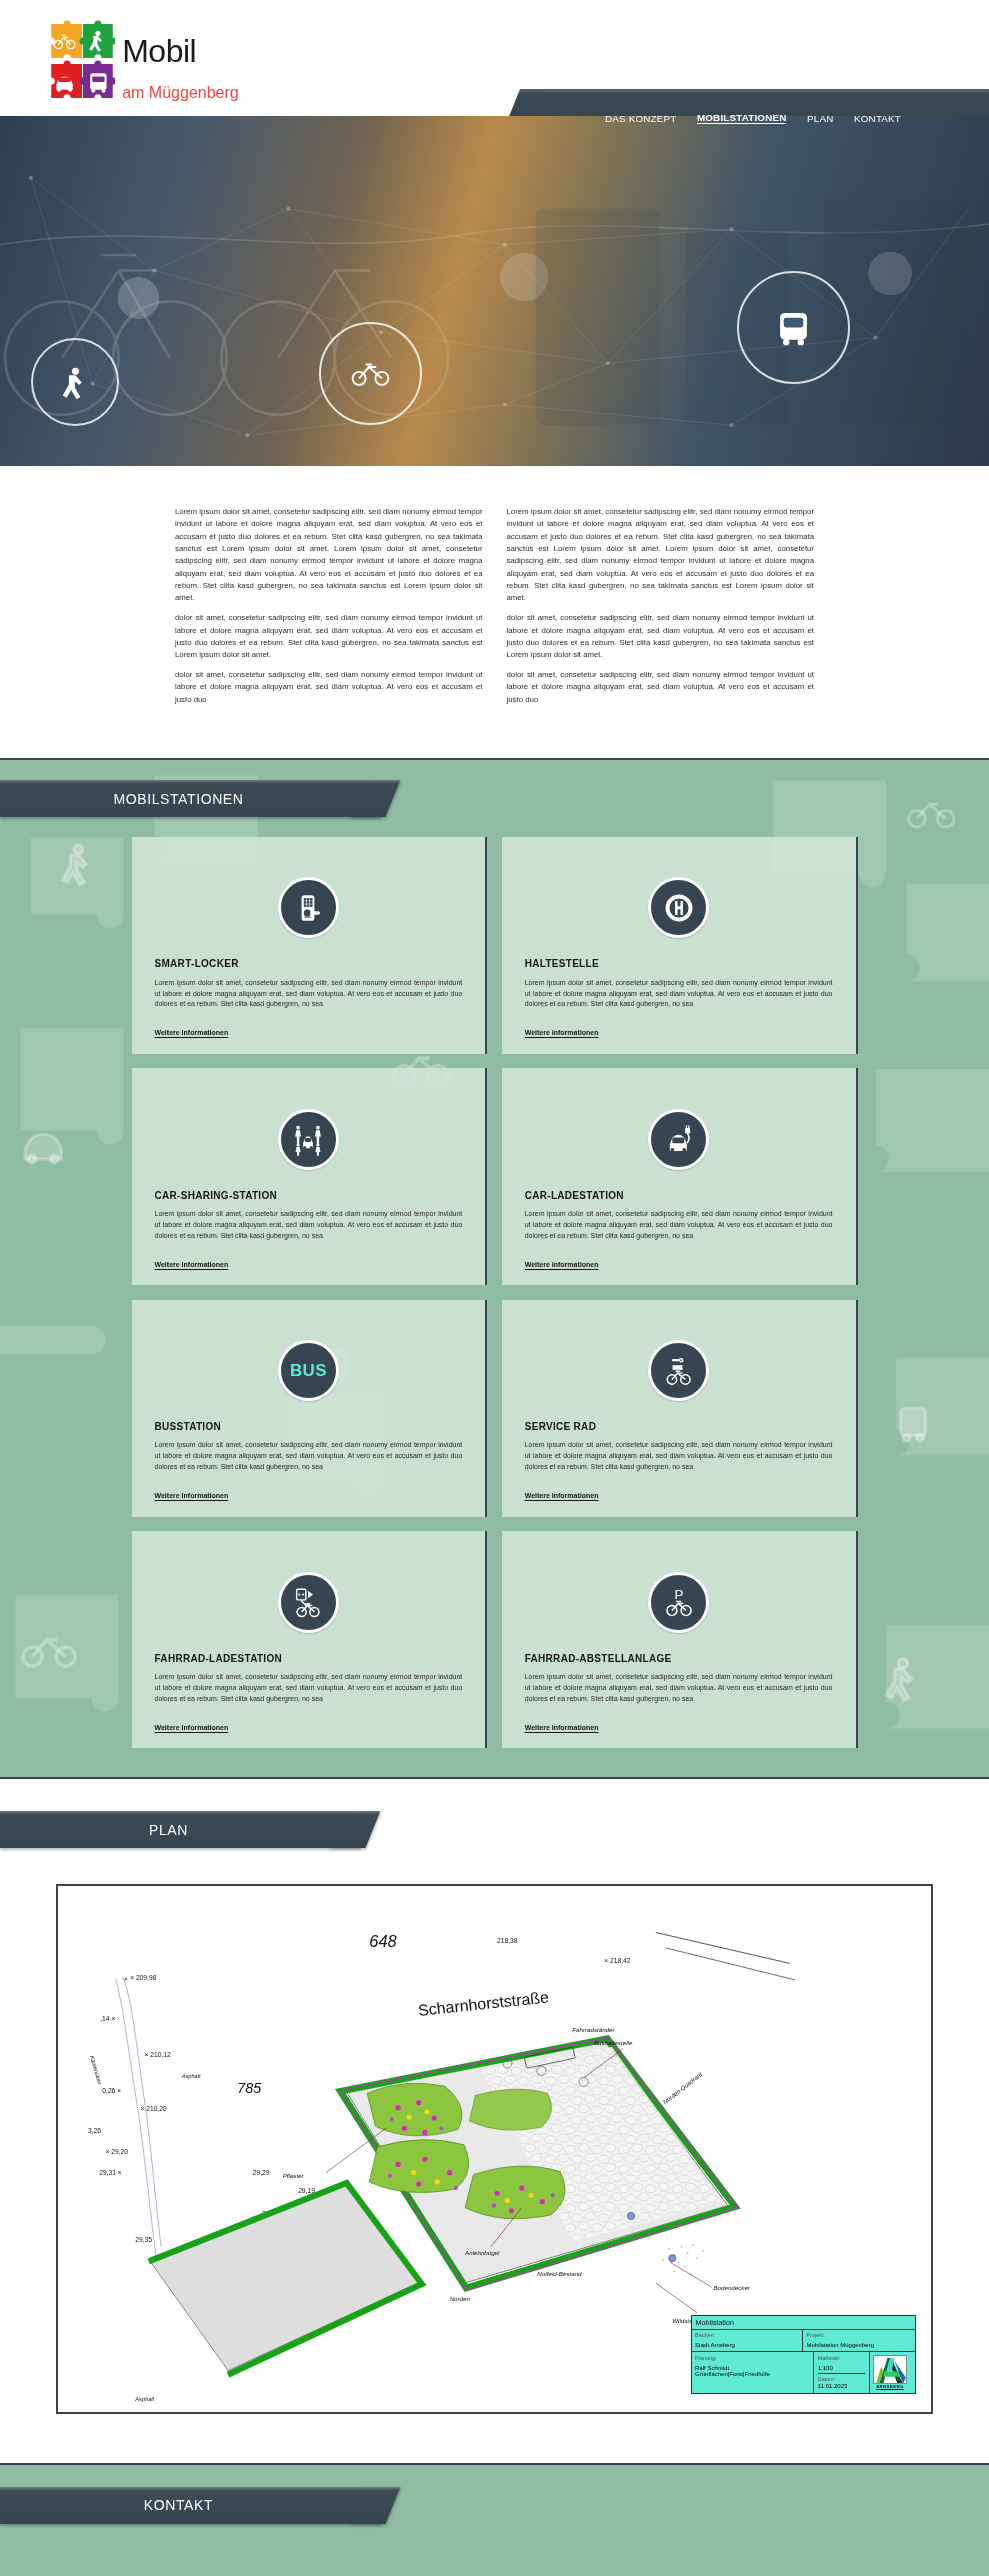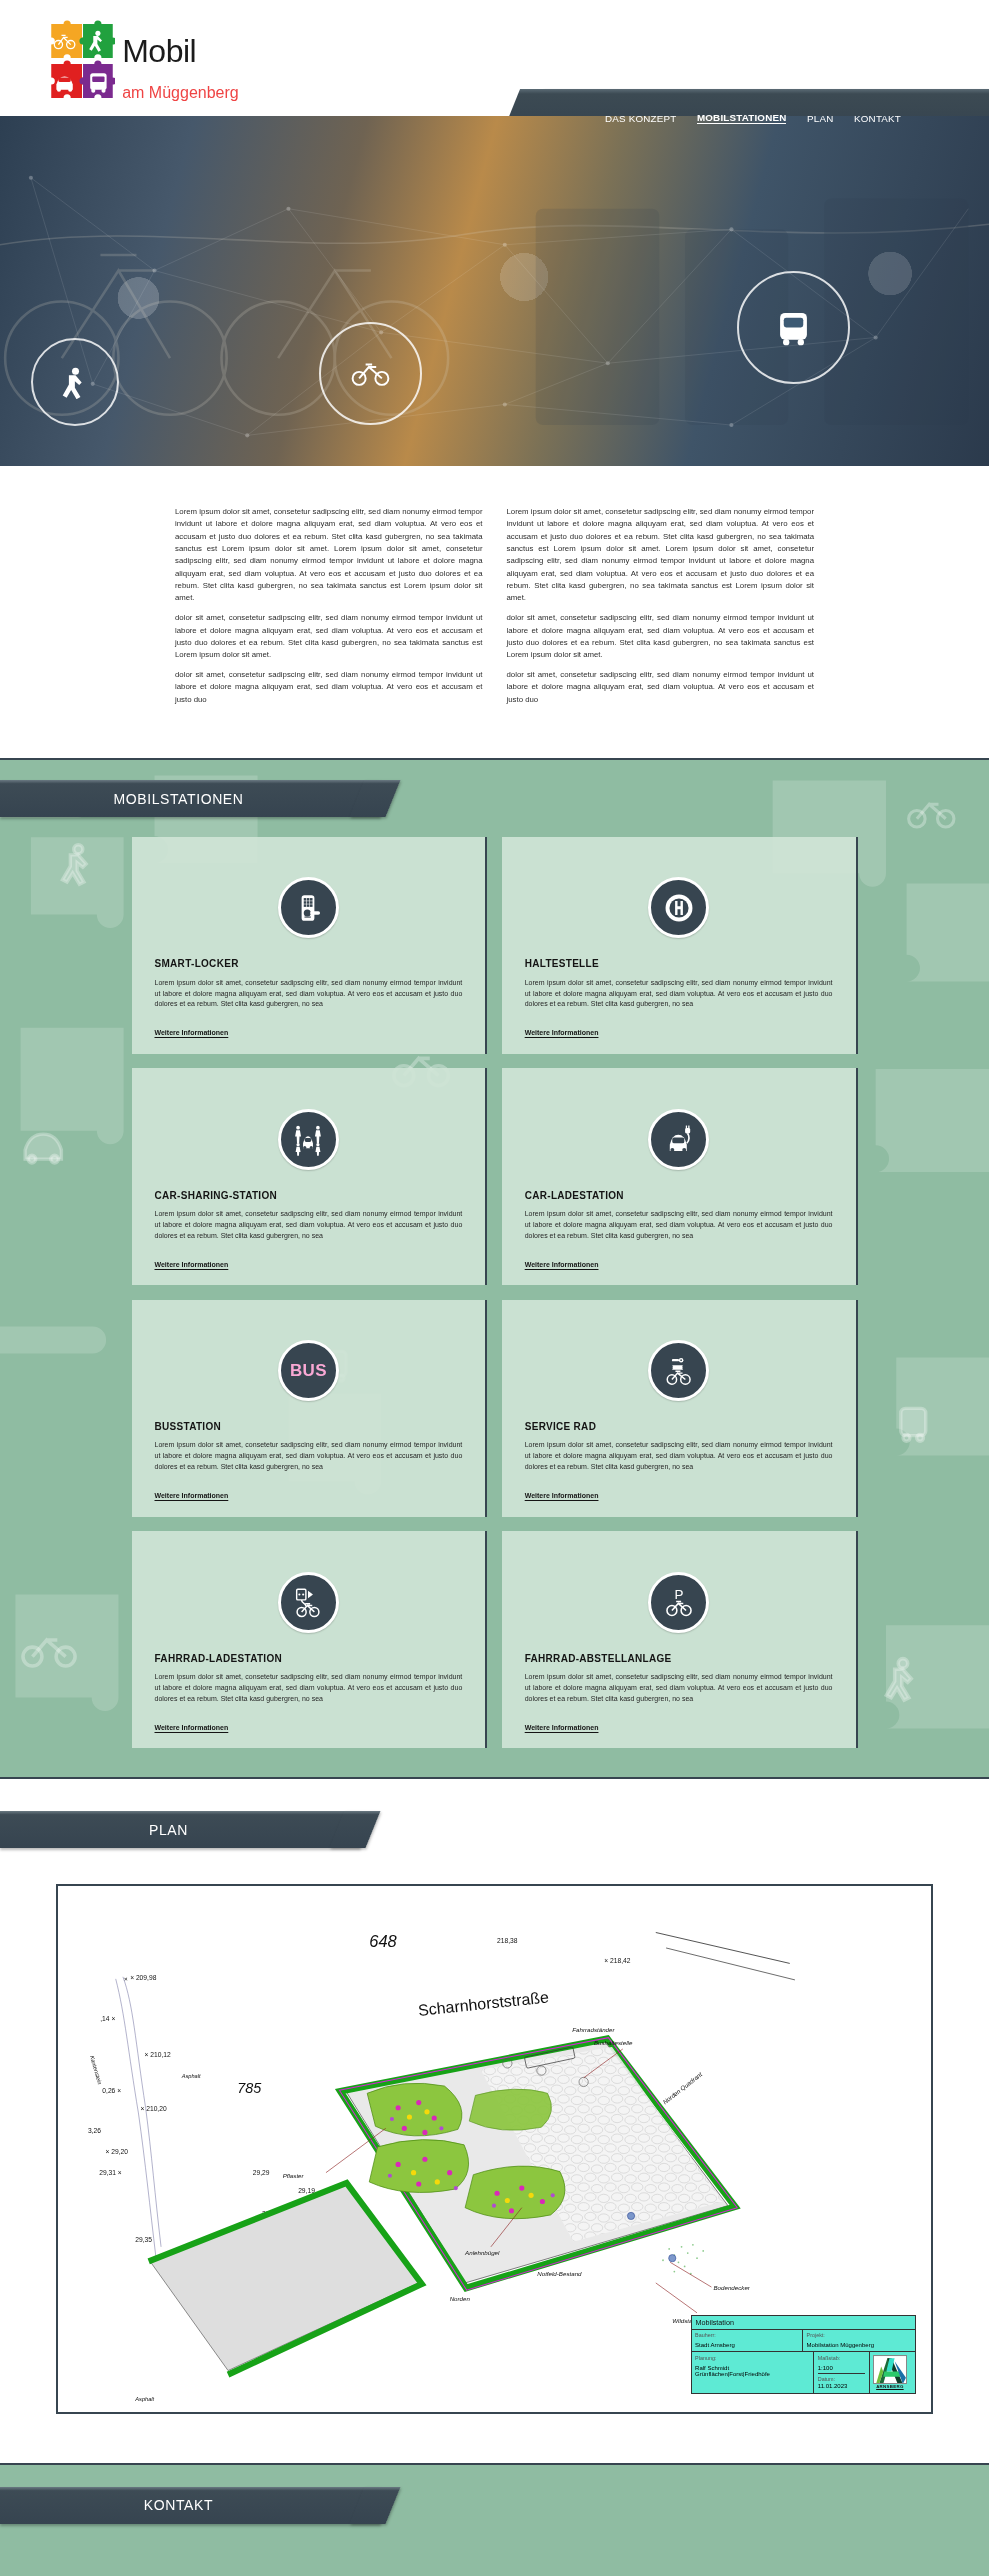--- a/index.html
+++ b/index.html
@@ -116,21 +116,21 @@
     min-height: 217px;
   }
   .card-icon-wrap { height: 101px; display:flex; align-items:center; justify-content:center; }
   .badge {
     width: 61px; height: 61px; border-radius: 50%;
     background: #374550; border: 3.6px solid #fff;
     display:flex; align-items:center; justify-content:center;
     box-shadow: 0 1px 1.5px rgba(0,0,0,.18);
   }
   .badge svg { width: 34px; height: 34px; fill: #fff; }
-  .badge .bustxt { color:#f9a8d4; font-weight: bold; font-size: 17px; letter-spacing: 0.3px; }
+  .badge .bustxt { color:#5eead4; font-weight: bold; font-size: 17px; letter-spacing: 0.3px; }
   .card h3 {
     font-size: 10px; font-weight: bold; letter-spacing: 0.3px;
     color:#141414; margin-bottom: 8.2px;
   }
   .card p {
     font-size: 7px; line-height: 1.56; text-align: justify; color: #262626;
     margin-bottom: 11.3px;
   }
   .card a.more {
     font-size: 7px; font-weight: bold; color:#141414;

